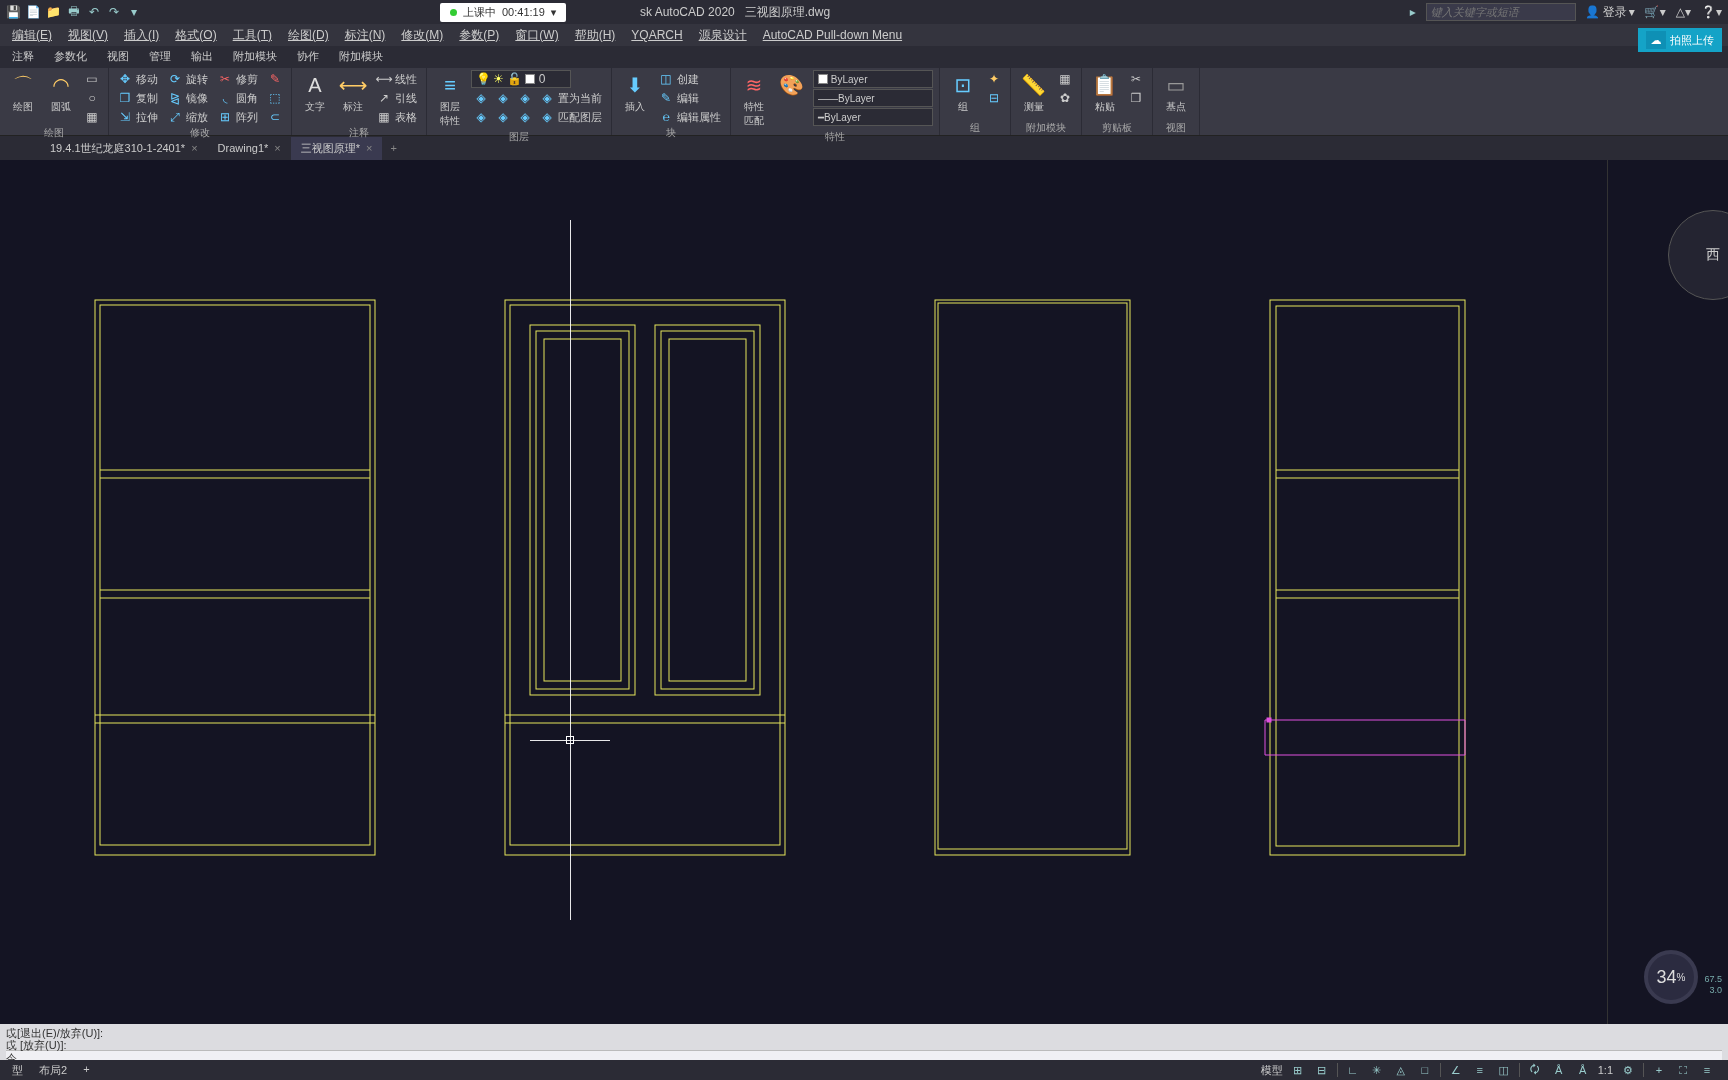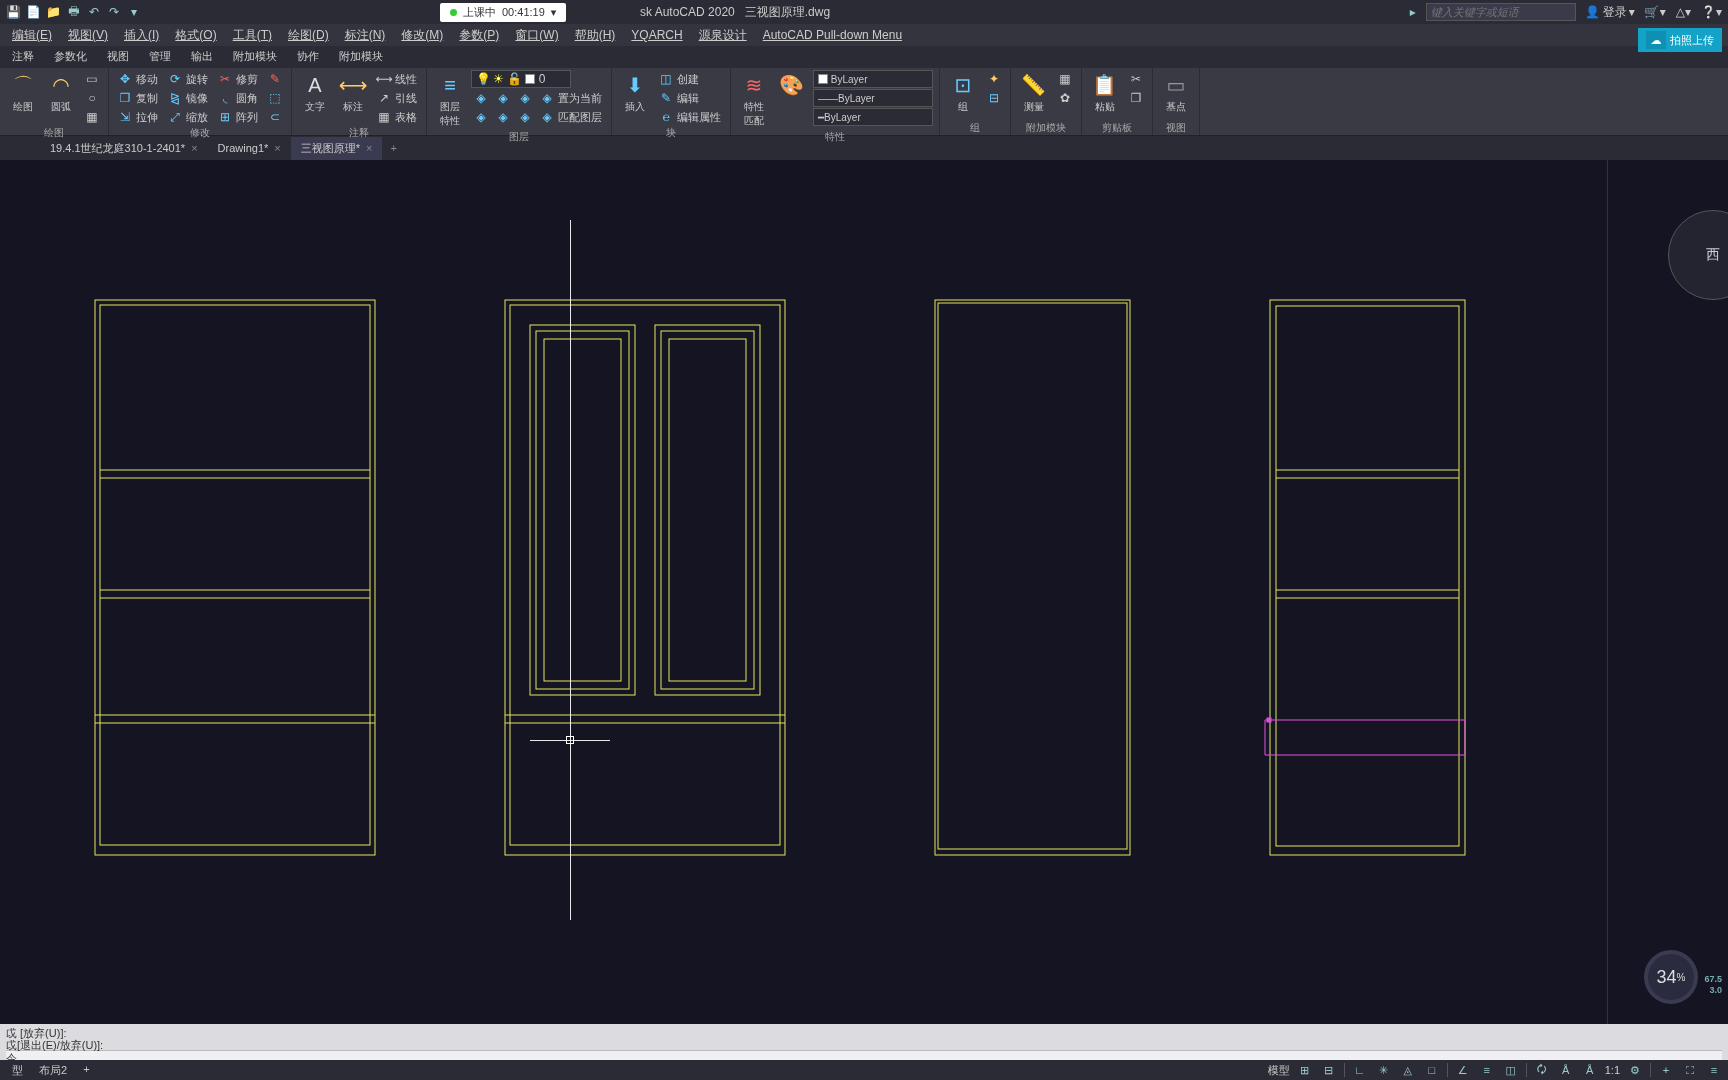--- a/index.html
+++ b/index.html
@@ -54,32 +54,32 @@
     .canvas { position: absolute; top: 160px; left: 0; right: 0; bottom: 56px; background: #141423; overflow: hidden; }
     .vline-right { position: absolute; right: 120px; top: 0; bottom: 0; width: 1px; background: #333; }
     svg.drawings { position: absolute; top: 0; left: 0; }
     .crosshair-v { position: absolute; width: 1px; background: #fff; opacity: .9; }
     .crosshair-h { position: absolute; height: 1px; background: #fff; opacity: .9; }
     .pick-box { position: absolute; width: 8px; height: 8px; border: 1px solid #fff; }
 
     .viewcube { position: absolute; right: -30px; top: 50px; width: 90px; height: 90px; border: 1px solid #555; border-radius: 50%; background: rgba(60,60,70,.4); display: flex; align-items: center; justify-content: center; color: #ccc; font-size: 14px; }
     .zoom-pct { position: absolute; right: 30px; bottom: 20px; width: 54px; height: 54px; border: 4px solid #3a3a50; border-radius: 50%; background: #2b2b40; display: flex; align-items: center; justify-content: center; color: #ddd; font-size: 18px; }
     .zoom-pct sub { font-size: 10px; }
-    .coords-small { position: absolute; right: 6px; bottom: 28px; font-size: 9px; color: #7aa; text-align: right; line-height: 11px; font-weight: bold; }
+    .coords-small { position: absolute; right: 6px; bottom: 28px; font-size: 9px; color: #7aa; text-align: right; line-height: 11px; }
 
     
     .cmdline { position: absolute; bottom: 20px; left: 0; right: 0; height: 36px; background: #dcdce0; color: #333; font-size: 11px; padding: 2px 6px; font-family: Consolas, monospace; }
     .cmdline .row { height: 12px; }
     .cmdprompt { background: #f0f0f4; border-top: 1px solid #bbb; }
 
     
     .status-bar { position: absolute; bottom: 0; left: 0; right: 0; height: 20px; background: #2b2b35; display: flex; align-items: center; font-size: 11px; color: #ccc; }
     .status-left { display: flex; gap: 4px; padding-left: 6px; }
     .status-left span { padding: 2px 6px; cursor: pointer; }
-    .status-right { margin-left: auto; display: flex; gap: 6px; padding-right: 5px; align-items: center; }
+    .status-right { margin-left: auto; display: flex; gap: 6px; padding-right: 12px; align-items: center; }
     .sb-btn { width: 18px; height: 16px; display: flex; align-items: center; justify-content: center; color: #9cc; cursor: pointer; }
     .sb-sep { width: 1px; height: 14px; background: #555; }
   </style>
 </head>
 <body>
 
 <div class="title-bar">
   <div class="qat">
     <div class="qat-btn">💾</div>
     <div class="qat-btn">📄</div>
@@ -494,22 +494,22 @@
       <span>34</span>
       <sub>%</sub>
     </div>
   <div class="coords-small">
     <div>67.5</div>
       <div>3.0</div>
   </div>
 </div>
 
 <div class="cmdline">
+  <div class="row">戉[退出(E)/放弃(U)]:</div>
   <div class="row">戉 [放弃(U)]:</div>
-  <div class="row">戉[退出(E)/放弃(U)]:</div>
   <div class="row cmdprompt">令</div>
 </div>
 
 <div class="status-bar">
   <div class="status-left">
     <span>型</span>
     <span>布局2</span>
     <span>+</span>
   </div>
   <div class="status-right">

